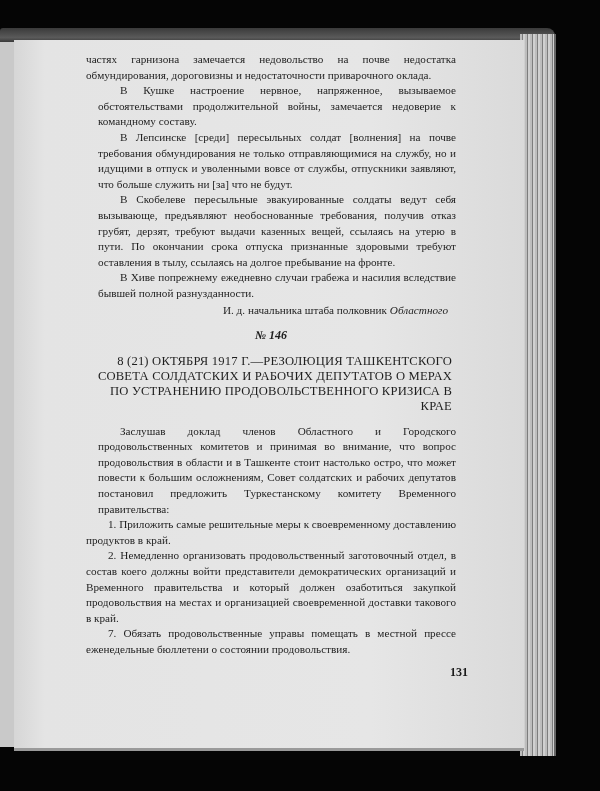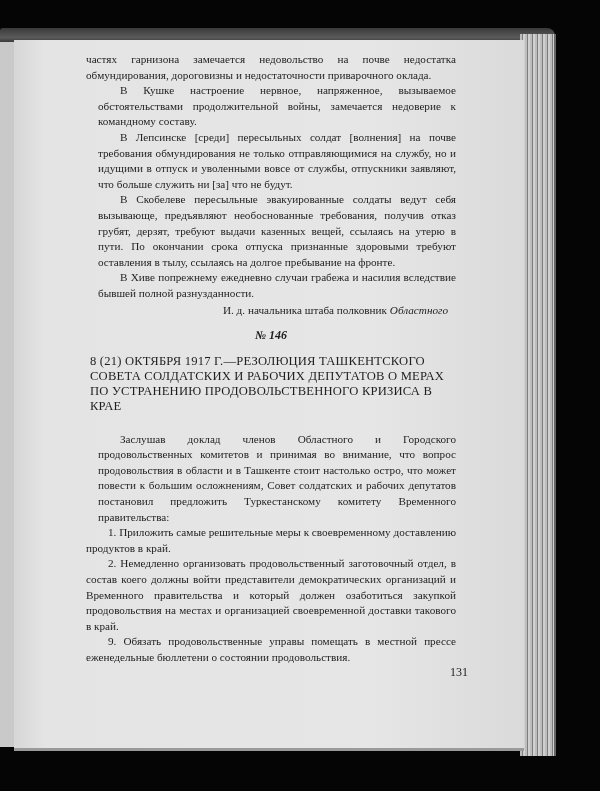--- a/index.html
+++ b/index.html
@@ -32,25 +32,25 @@
       text-align:justify;
     }
     .content p { margin:0; text-indent:0; }
     .content p.ind { text-indent:22px;margin-left:12px; }
     .content p.first { text-indent:0; }
     .signature { text-align:right; margin-top:1px; padding-right:8px; }
     .signature i { font-style:italic; }
     .source { font-size:9.5px; margin-top:2px; letter-spacing:0.2px; }
     .docnum { text-align:center; font-weight:bold; font-size:12px; margin-top:10px; margin-bottom:10px;font-style:italic; }
     .heading {
-      text-align:left; font-size:12.6px; line-height:15px; letter-spacing:0.2px;
-      margin-bottom:18px; text-transform:uppercase; padding:0 4px;
+      text-align:right; font-size:12.6px; line-height:15px; letter-spacing:0.2px;
+      margin-bottom:10px; text-transform:uppercase; padding:0 4px;
     }
     .list p { text-indent:22px; }
-    .pagenum { position:absolute; left:450px; top:665px; font-weight:normal; font-size:12px; color:#1a1a1a; }
+    .pagenum { position:absolute; left:450px; top:665px; font-weight:bold; font-size:12px; color:#1a1a1a; }
   </style>
 </head>
 <body>
 
 <div class="cover-top"></div>
 <div class="left-page"></div>
 <div class="page-edges"></div>
 
 <div class="page"></div>
 
@@ -69,17 +69,17 @@
 
   <div class="docnum">№ 146</div>
 
   <div class="heading">8 (21) октября 1917 г.—Резолюция Ташкентского Совета солдатских и рабочих депутатов о мерах по устранению продовольственного кризиса в крае</div>
 
   <p class="ind">Заслушав доклад членов Областного и Городского продовольственных комитетов и принимая во внимание, что вопрос продовольствия в области и в Ташкенте стоит настолько остро, что может повести к большим осложнениям, Совет солдатских и рабочих депутатов постановил предложить Туркестанскому комитету Временного правительства:</p>
 
   <div class="list">
     <p>1. Приложить самые решительные меры к своевременному доставлению продуктов в край.</p>
     <p>2. Немедленно организовать продовольственный заготовочный отдел, в состав коего должны войти представители демократических организаций и Временного правительства и который должен озаботиться закупкой продовольствия на местах и организацией своевременной доставки такового в край.</p>
-    <p>9. Обязать продовольственные управы помещать в местной прессе еженедельные бюллетени о состоянии продовольствия.</p>
+    <p>7. Обязать продовольственные управы помещать в местной прессе еженедельные бюллетени о состоянии продовольствия.</p>
   </div>
 </div>
 
 <div class="pagenum">131</div>
 
 </body></html>

